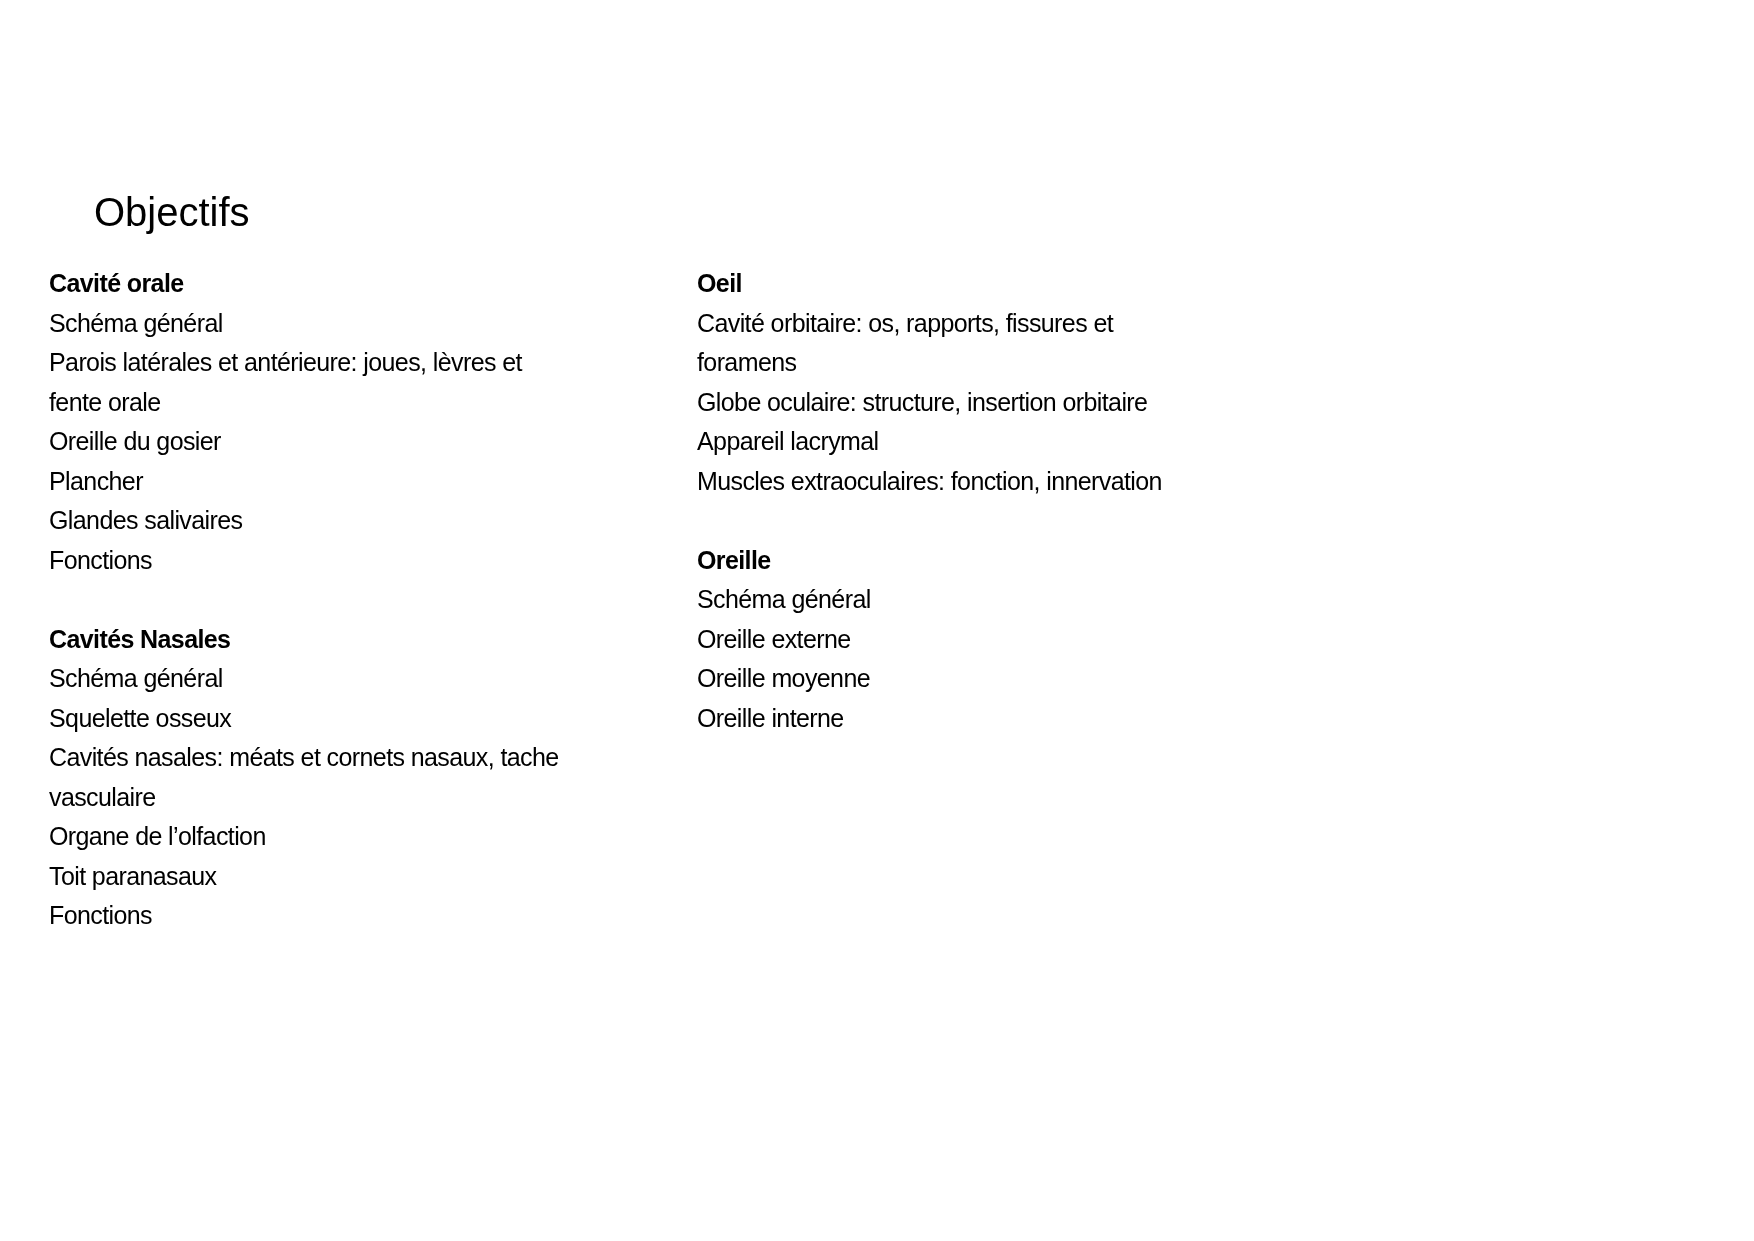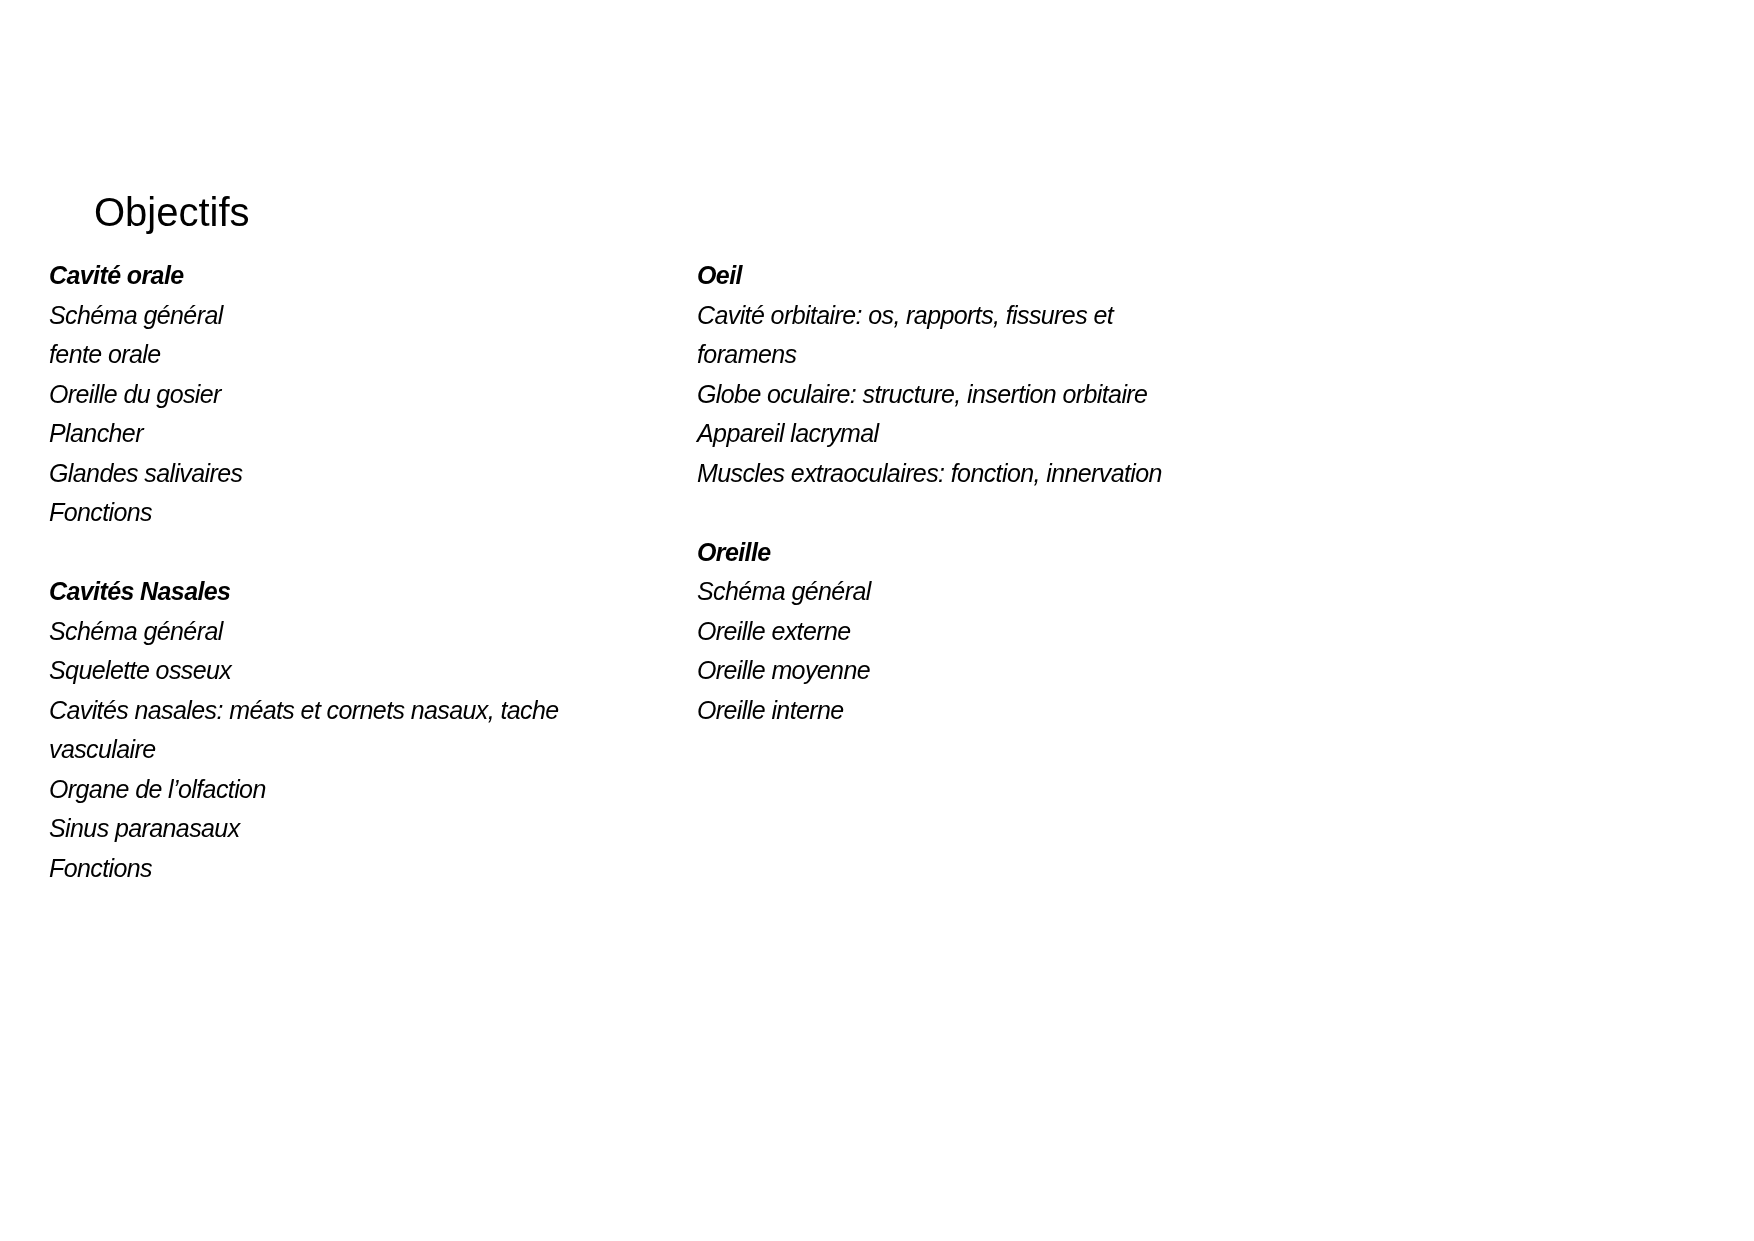--- a/index.html
+++ b/index.html
@@ -4,56 +4,56 @@
 <style>
   html, body { margin: 0; padding: 0; background: #ffffff; }
   body { width: 1754px; height: 1241px; position: relative; overflow: hidden; color: #000; }
   .slide { position: absolute; left: 0; top: 0; width: 1754px; height: 1241px; background: #ffffff; }
   .title {
     position: absolute; left: 94px; top: 188px;
     font-family: "Liberation Sans", sans-serif; font-size: 40px; line-height: 48px;
     white-space: nowrap;
   }
   .col {
-    position: absolute; top: 256px;
+    position: absolute; top: 264px;
     font-family: "Liberation Sans", sans-serif; font-size: 25px; line-height: 39.5px;
     letter-spacing: -0.6px;
-    font-style: italic;
   }
   .col-left { left: 49px; }
   .col-right { left: 697px; }
   .line { white-space: nowrap; height: 39.5px; }
   .heading { font-weight: bold; }
   .spacer { height: 39.5px; }
 </style>
 </head>
 <body>
 
 <div class="slide">
   <div class="title">Objectifs</div>
 
   <div class="col col-left">
     <div>
       <div class="line heading">Cavité orale</div>
       <div class="line">Schéma général</div>
+      <div class="line">Parois latérales et antérieure: joues, lèvres et</div>
       <div class="line">fente orale</div>
       <div class="line">Oreille du gosier</div>
       <div class="line">Plancher</div>
       <div class="line">Glandes salivaires</div>
       <div class="line">Fonctions</div>
     </div>
     <div class="spacer"></div>
     <div>
       <div class="line heading">Cavités Nasales</div>
       <div class="line">Schéma général</div>
       <div class="line">Squelette osseux</div>
       <div class="line">Cavités nasales: méats et cornets nasaux, tache</div>
       <div class="line">vasculaire</div>
       <div class="line">Organe de l’olfaction</div>
-      <div class="line">Sinus paranasaux</div>
+      <div class="line">Toit paranasaux</div>
       <div class="line">Fonctions</div>
     </div>
   </div>
 
   <div class="col col-right">
     <div>
       <div class="line heading">Oeil</div>
       <div class="line">Cavité orbitaire: os, rapports, fissures et</div>
       <div class="line">foramens</div>
       <div class="line">Globe oculaire: structure, insertion orbitaire</div>

